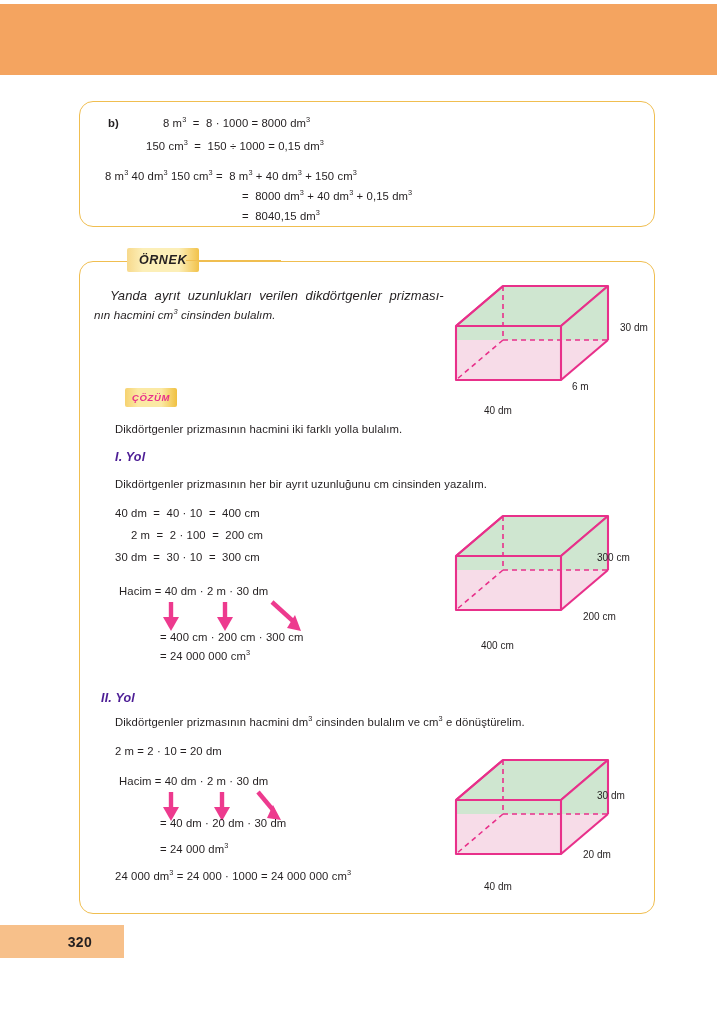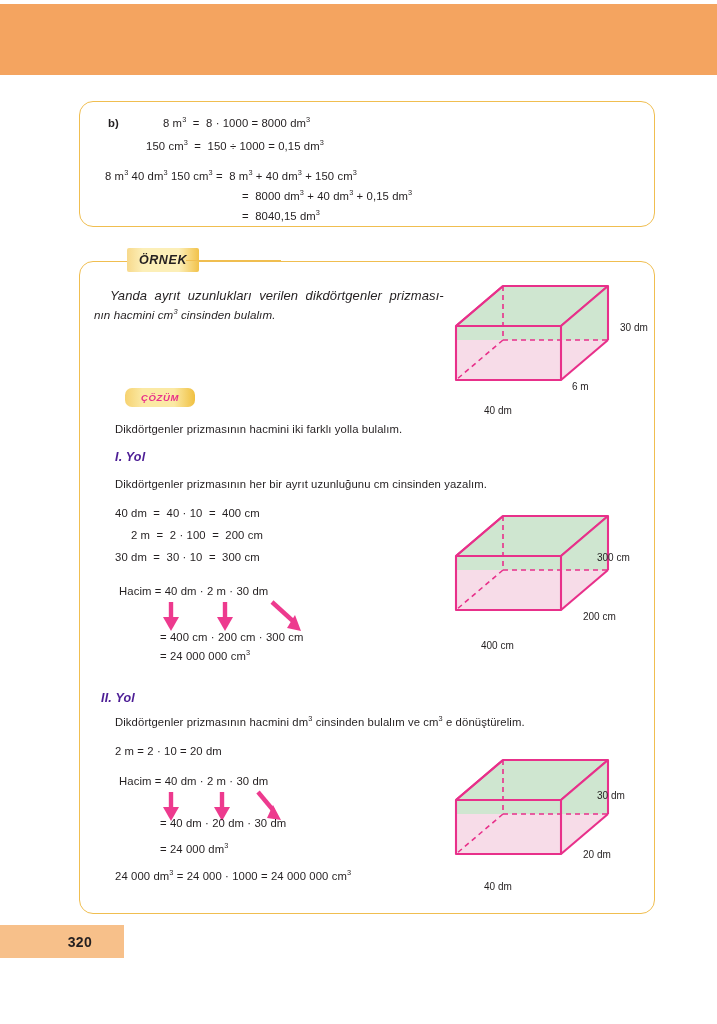--- a/index.html
+++ b/index.html
@@ -82,25 +82,25 @@
     left: 95px; top: 248px;
     width: 72px; height: 24px;
     font-size: 12.5px;
     color: #231f20;
     background: linear-gradient(to right, #F7D98C 0%, #FCEFB8 22%, #FCEFB8 72%, #F2C24A 100%);
     border-radius: 2px;
     margin-left: 32px;
   }
   #badge-cozum {
     left: 125px; top: 388px;
-    width: 70px; height: 19px;
+    width: 52px; height: 19px;
     font-size: 9.5px;
     color: #E8308A;
     background: linear-gradient(to right, #F6D270 0%, #FBE9A4 25%, #FBE9A4 70%, #F0C040 100%);
-    border-radius: 7px;
+    border-radius: 2px;
   }
   .badge-rule {
     position: absolute;
     height: 1.2px;
     background: #F0BE50;
   }
 
   
   .yol {
     position: absolute;

